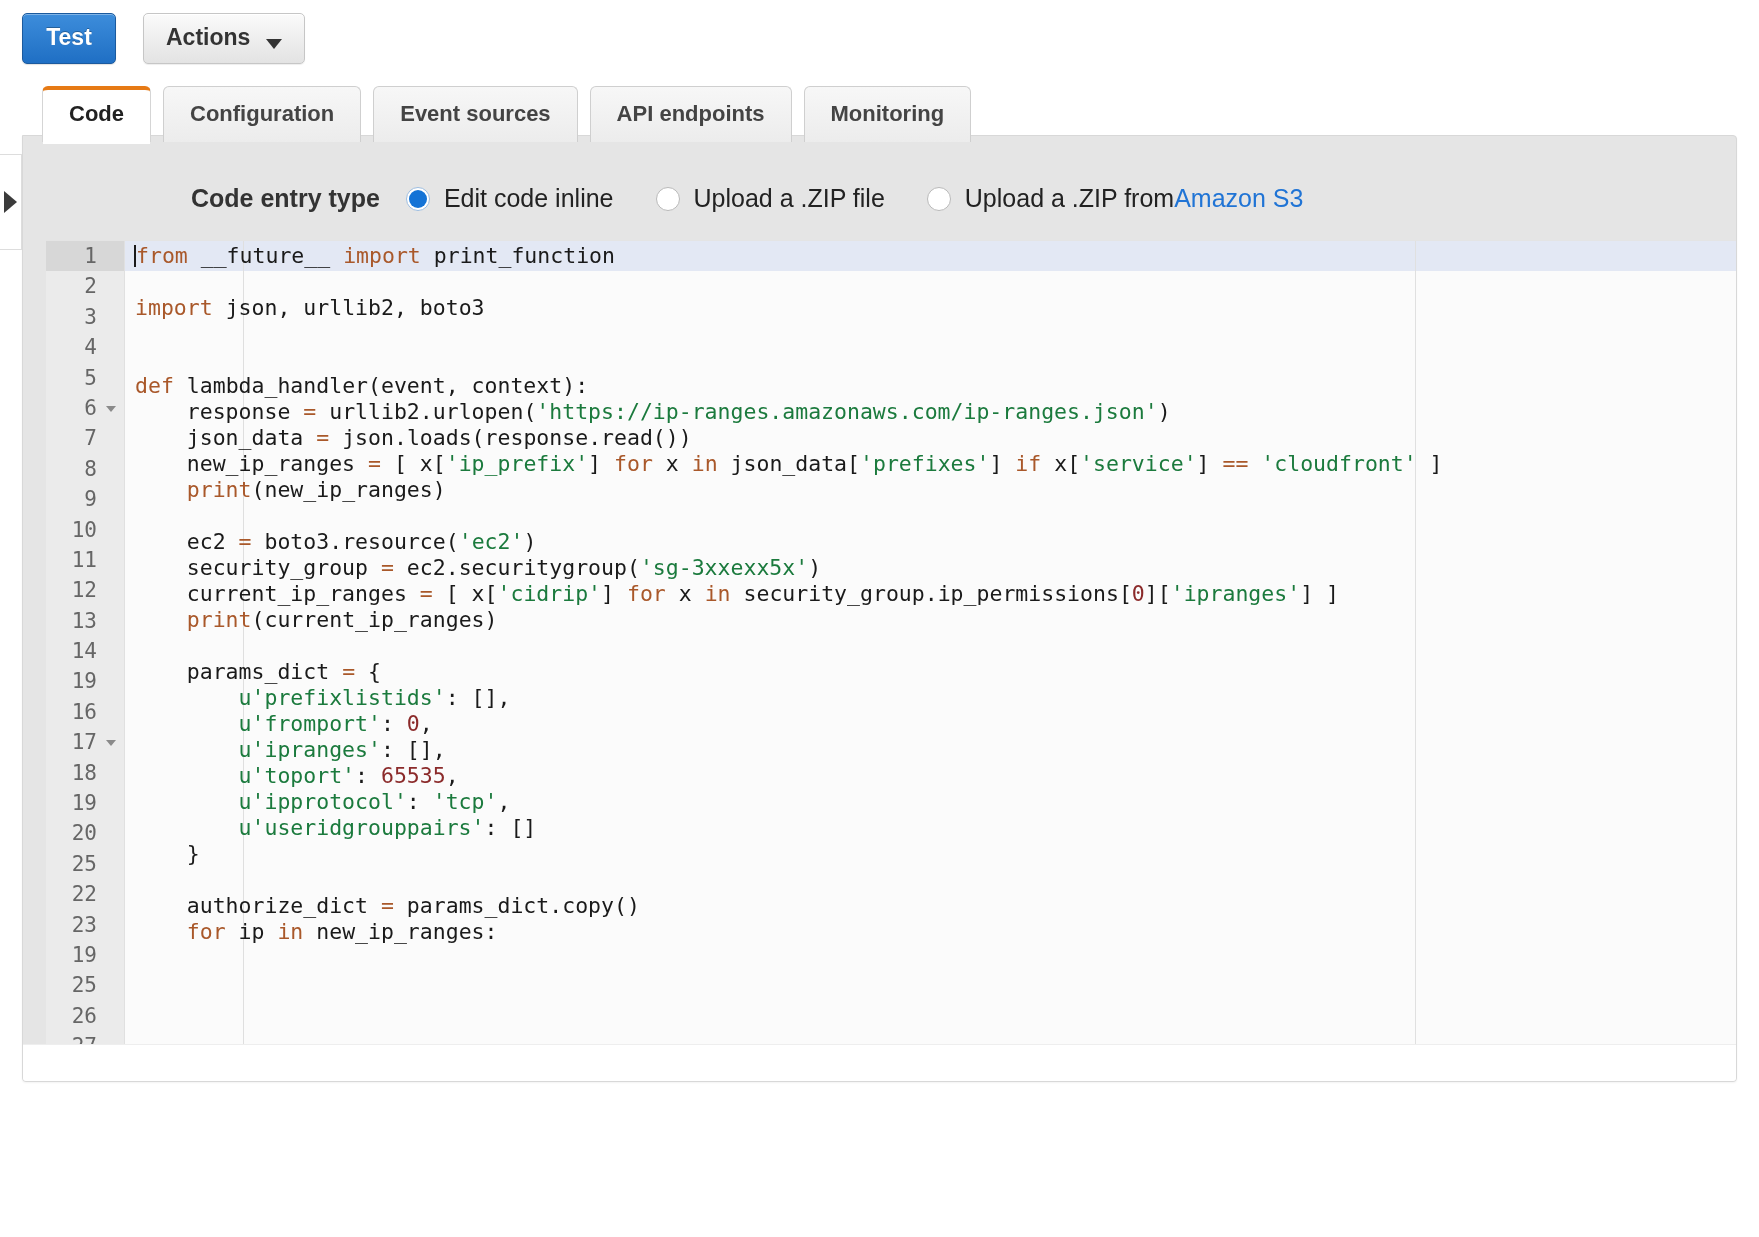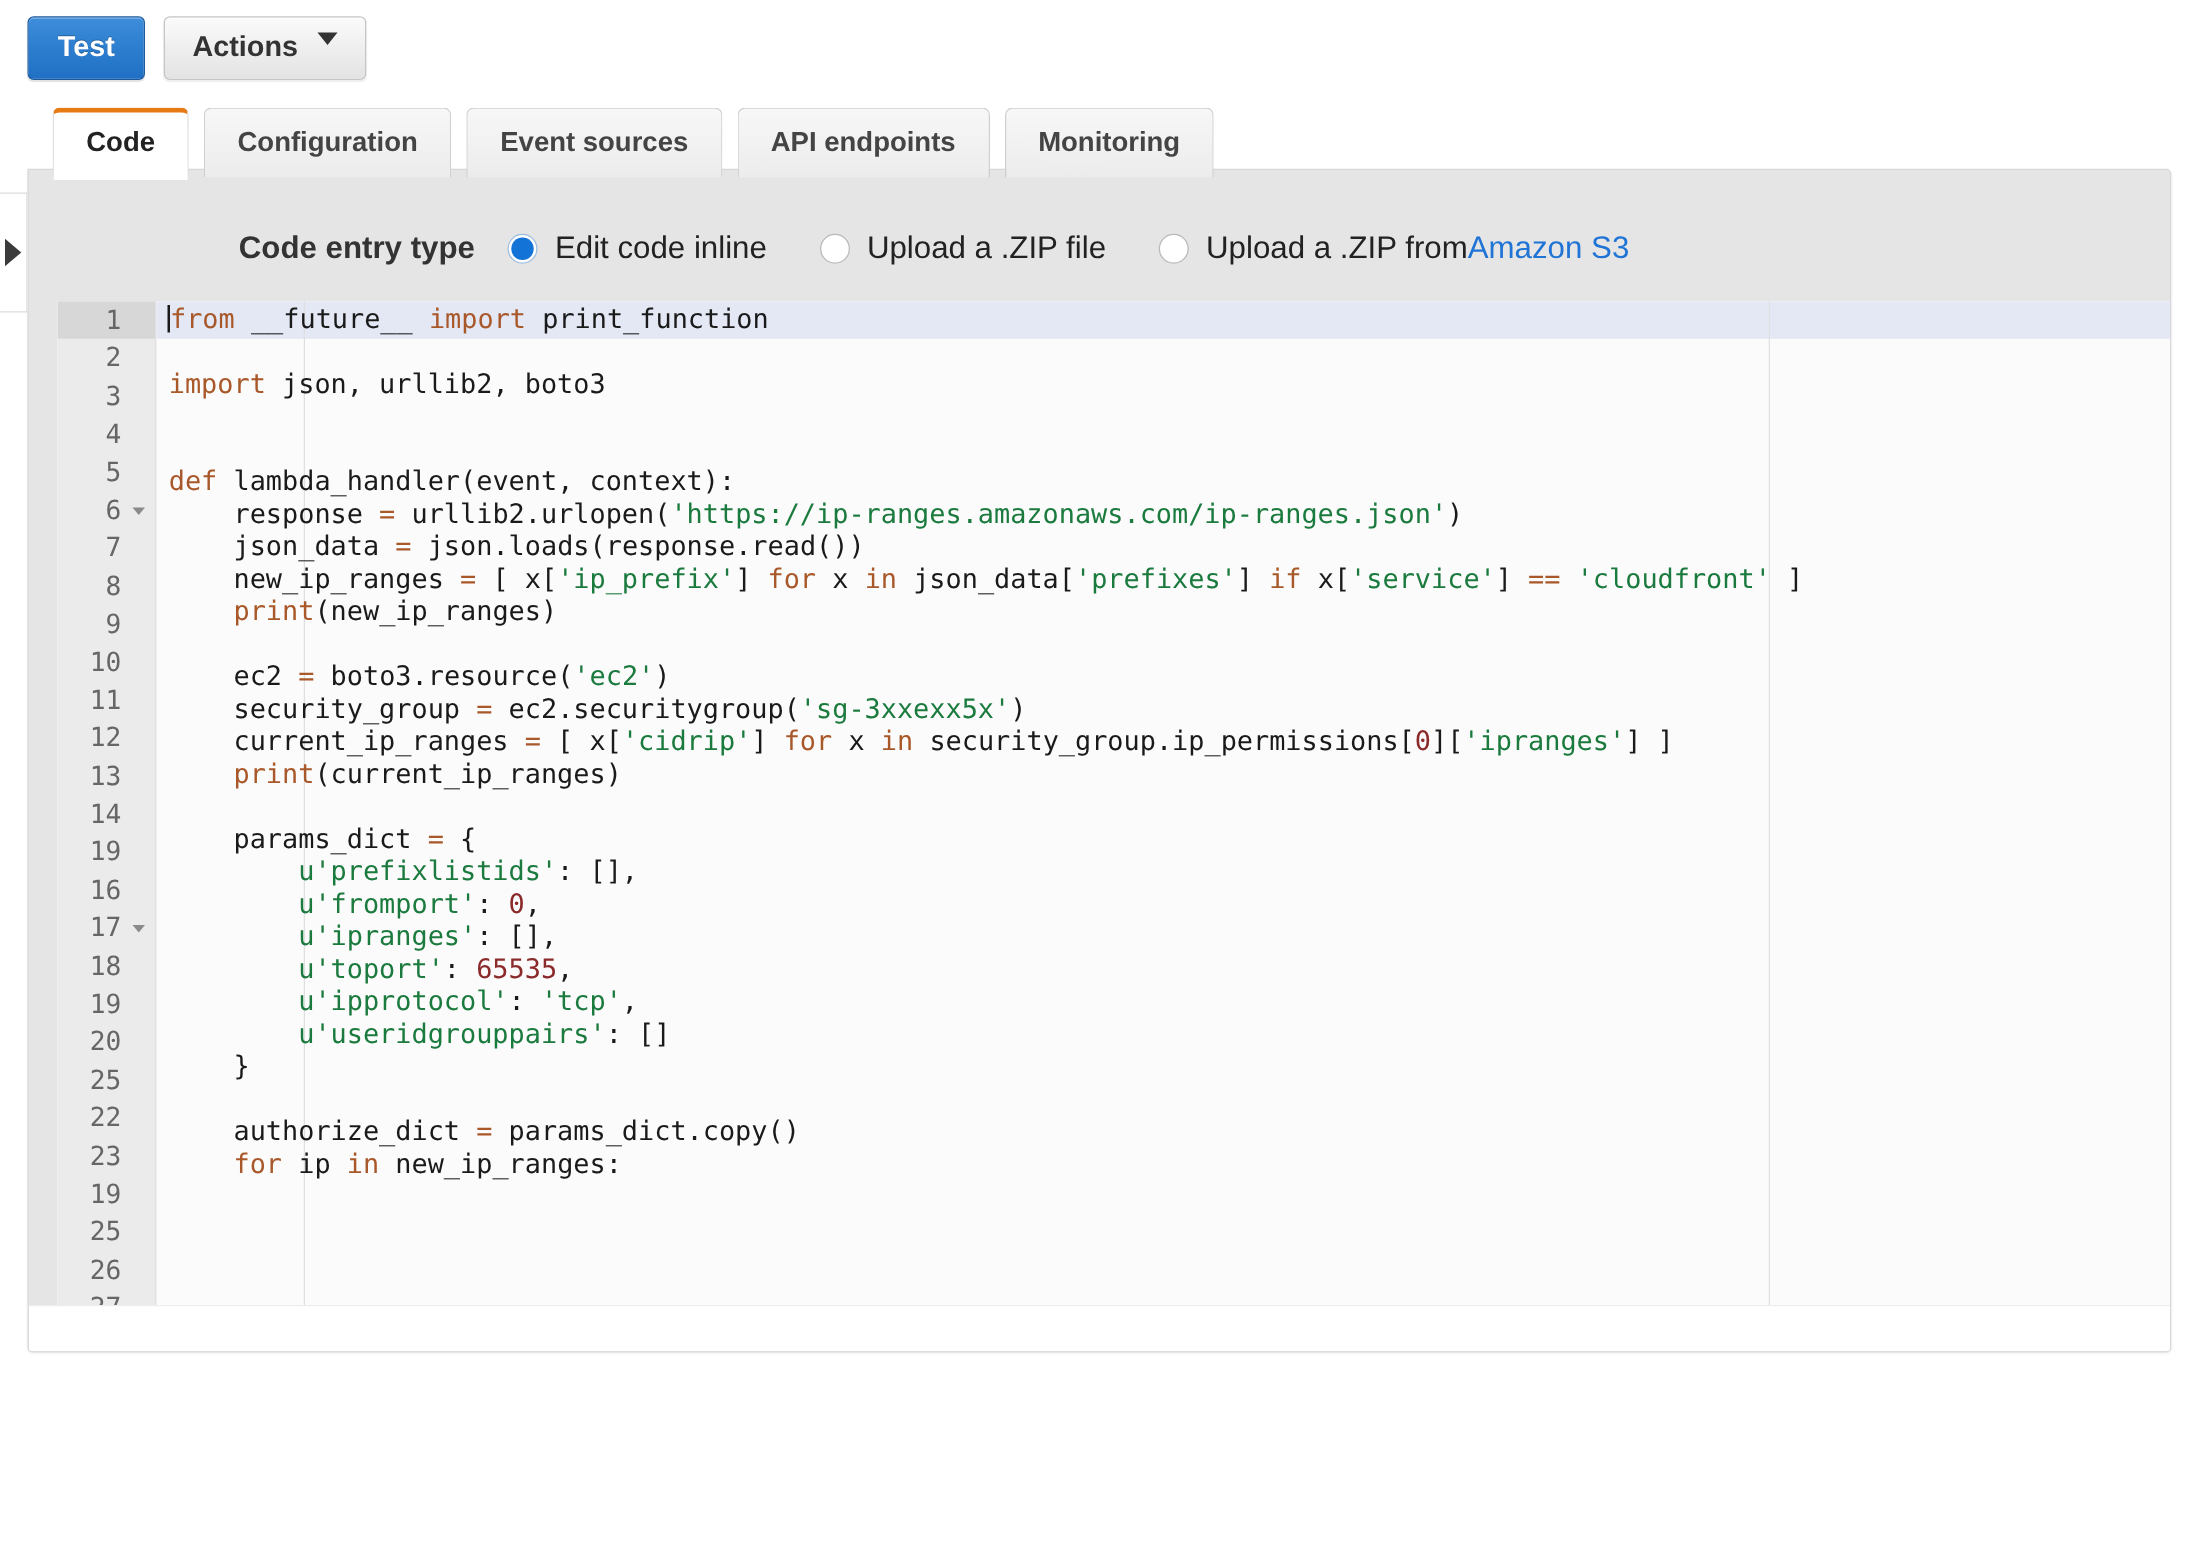--- a/index.html
+++ b/index.html
@@ -19,21 +19,21 @@
     background: #ffffff;
   }
 
   
   .btnbar {
     position: absolute;
     left: 22px;
     top: 13px;
     display: flex;
     align-items: flex-start;
-    gap: 15px;
+    gap: 27px;
   }
   .btn {
     font-family: "Liberation Sans", sans-serif;
     font-size: 23px;
     font-weight: bold;
     line-height: 1;
     border-radius: 5px;
     padding: 12px 22px 14px 22px;
     cursor: pointer;
     user-select: none;
@@ -47,21 +47,21 @@
     box-shadow: inset 0 1px 0 rgba(255,255,255,.35), 0 1px 1px rgba(0,0,0,.12);
     min-width: 94px;
     text-align: center;
   }
   .btn-secondary {
     color: #333333;
     background: linear-gradient(to bottom, #fbfbfb 0%, #eeeeee 52%, #e3e3e3 100%);
     border: 1px solid #c6c6c6;
     box-shadow: inset 0 1px 0 #ffffff, 0 1px 1px rgba(0,0,0,.07);
     display: flex;
-    align-items: flex-start;
+    align-items: flex-end;
     gap: 16px;
   }
   .caret {
     width: 0; height: 0;
     border-left: 8px solid transparent;
     border-right: 8px solid transparent;
     border-top: 10px solid #333333;
     display: inline-block;
   }
 

